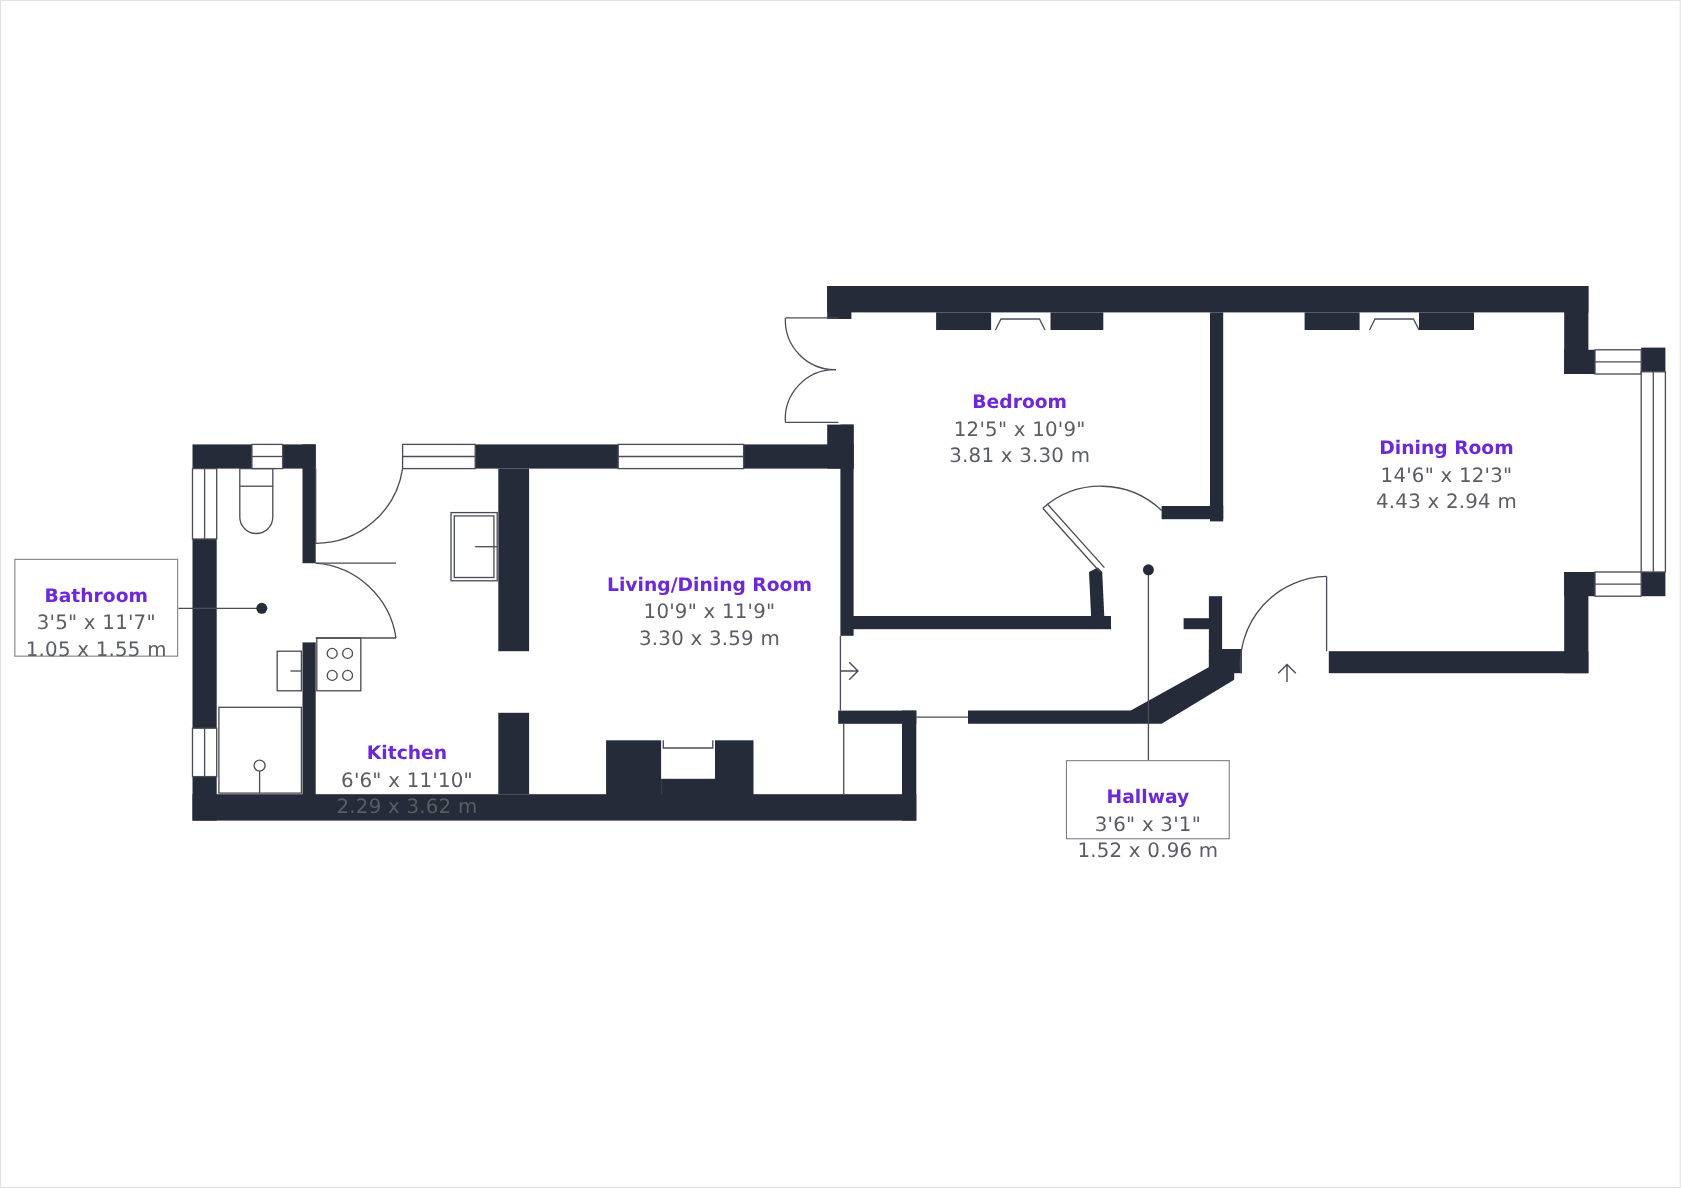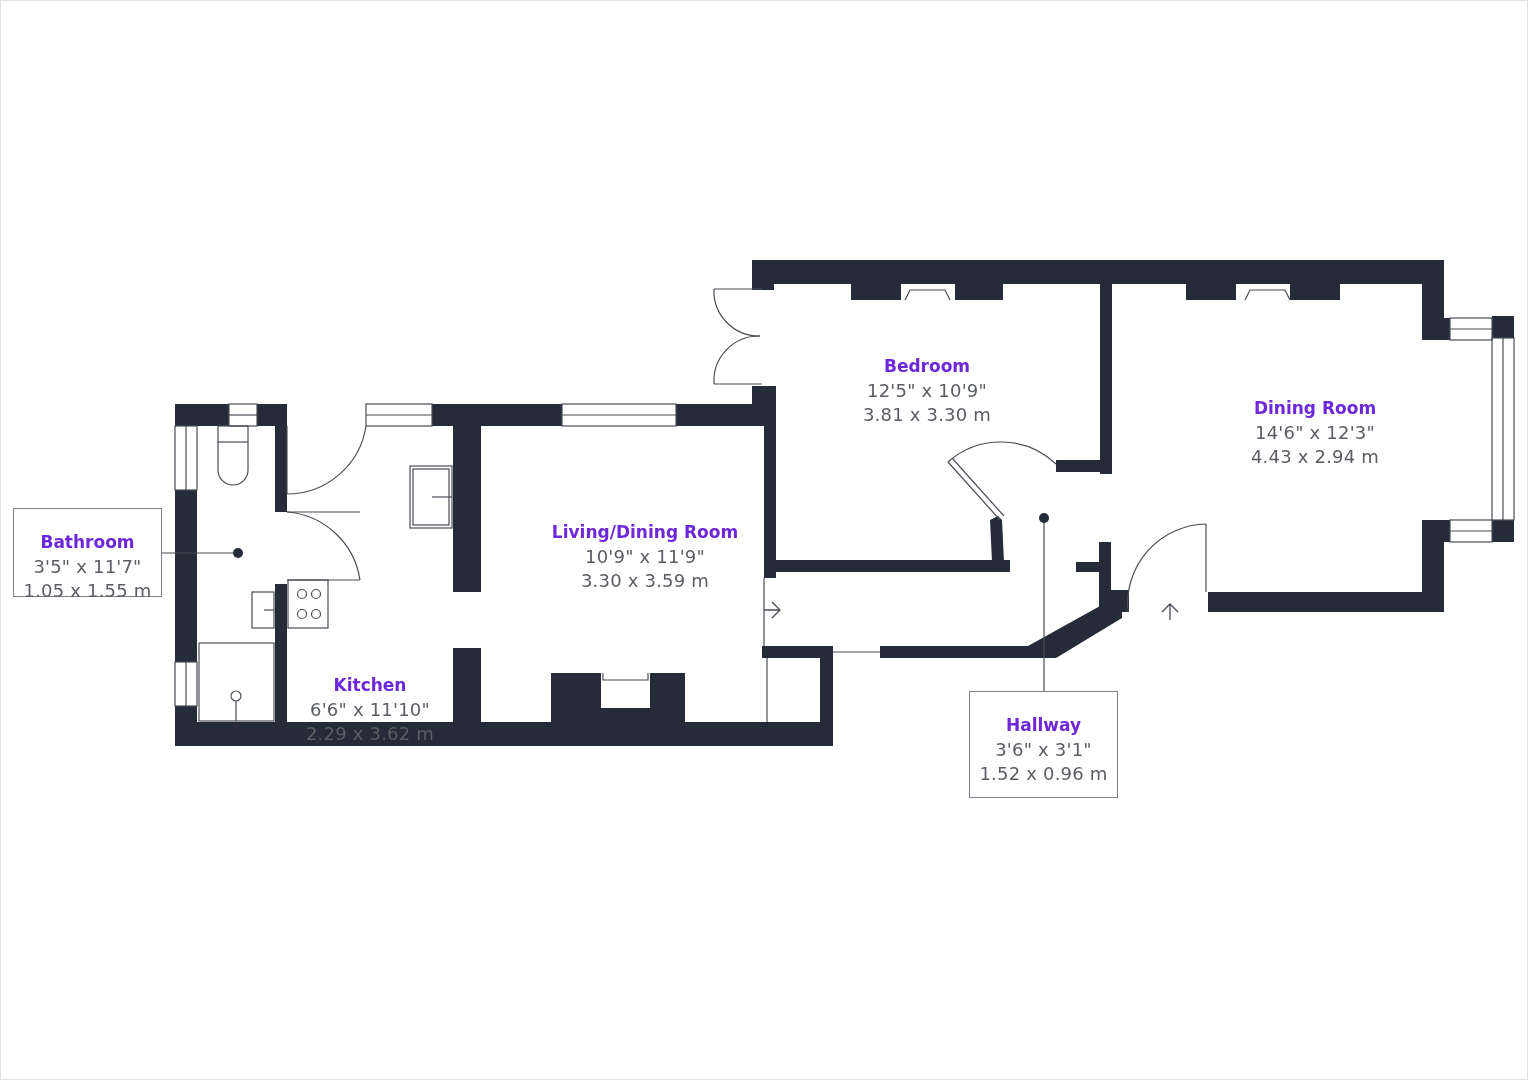--- a/index.html
+++ b/index.html
@@ -172,17 +172,17 @@
   <div class="dim">12'5" x 10'9"</div>
   <div class="dim">3.81 x 3.30 m</div>
 </div>
 
 <div class="label" style="left:1225px; top:395px; width:180px;">
   <div class="name">Dining Room</div>
   <div class="dim">14'6" x 12'3"</div>
   <div class="dim">4.43 x 2.94 m</div>
 </div>
 
-<div class="label boxed" style="left:969px; top:691px; width:149px; height:107px;">
+<div class="label boxed" style="left:969px; top:691px; width:149px; height:72px;">
   <div class="name">Hallway</div>
   <div class="dim">3'6" x 3'1"</div>
   <div class="dim">1.52 x 0.96 m</div>
 </div>
 
 </body></html>

